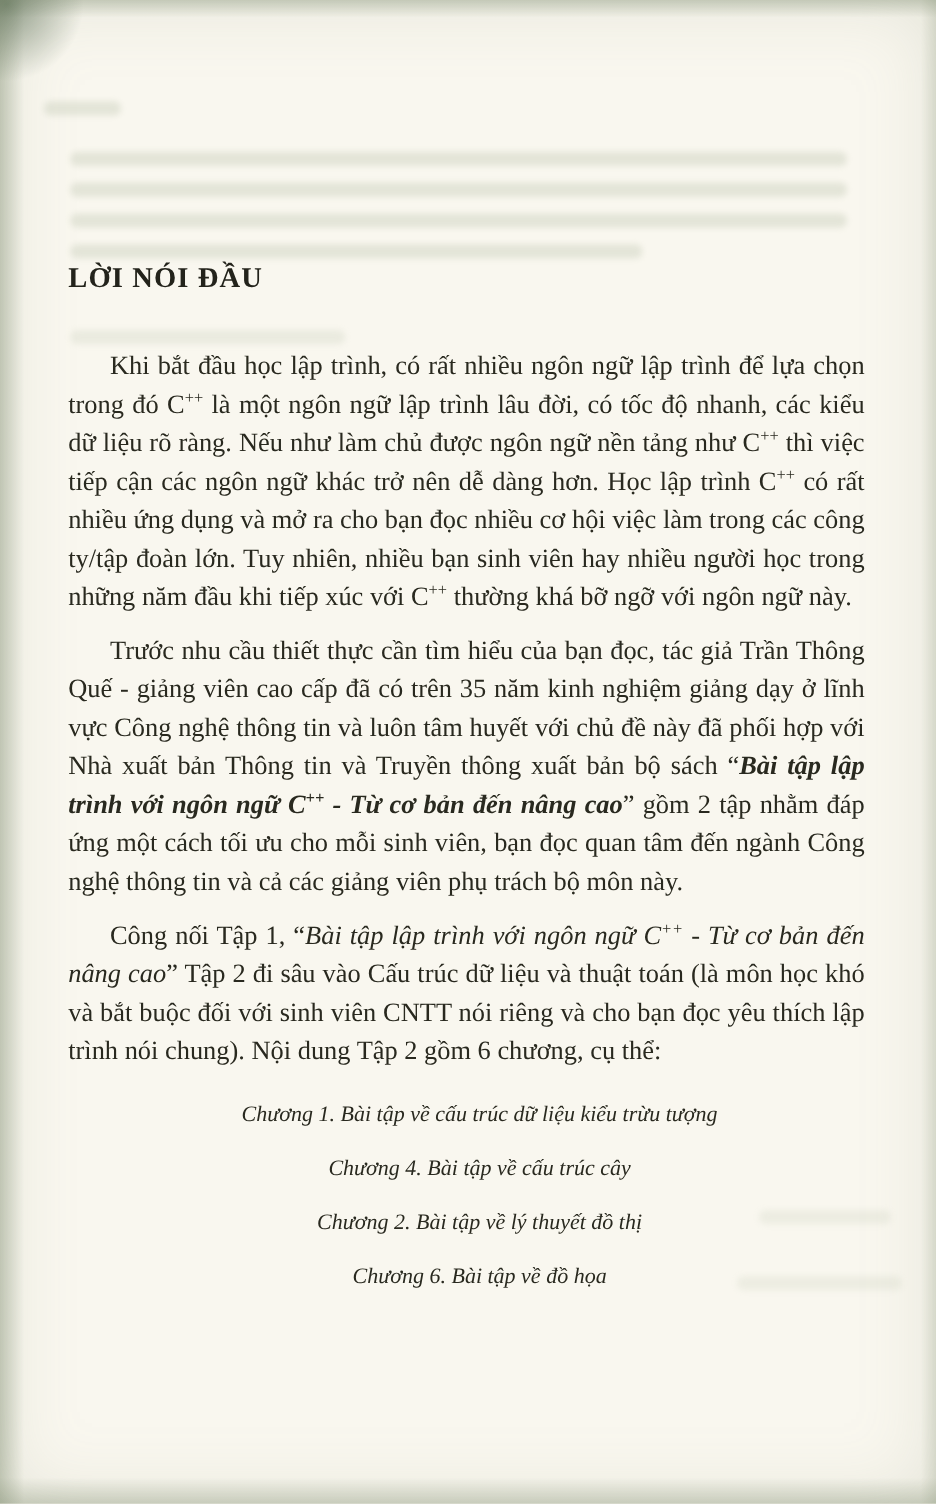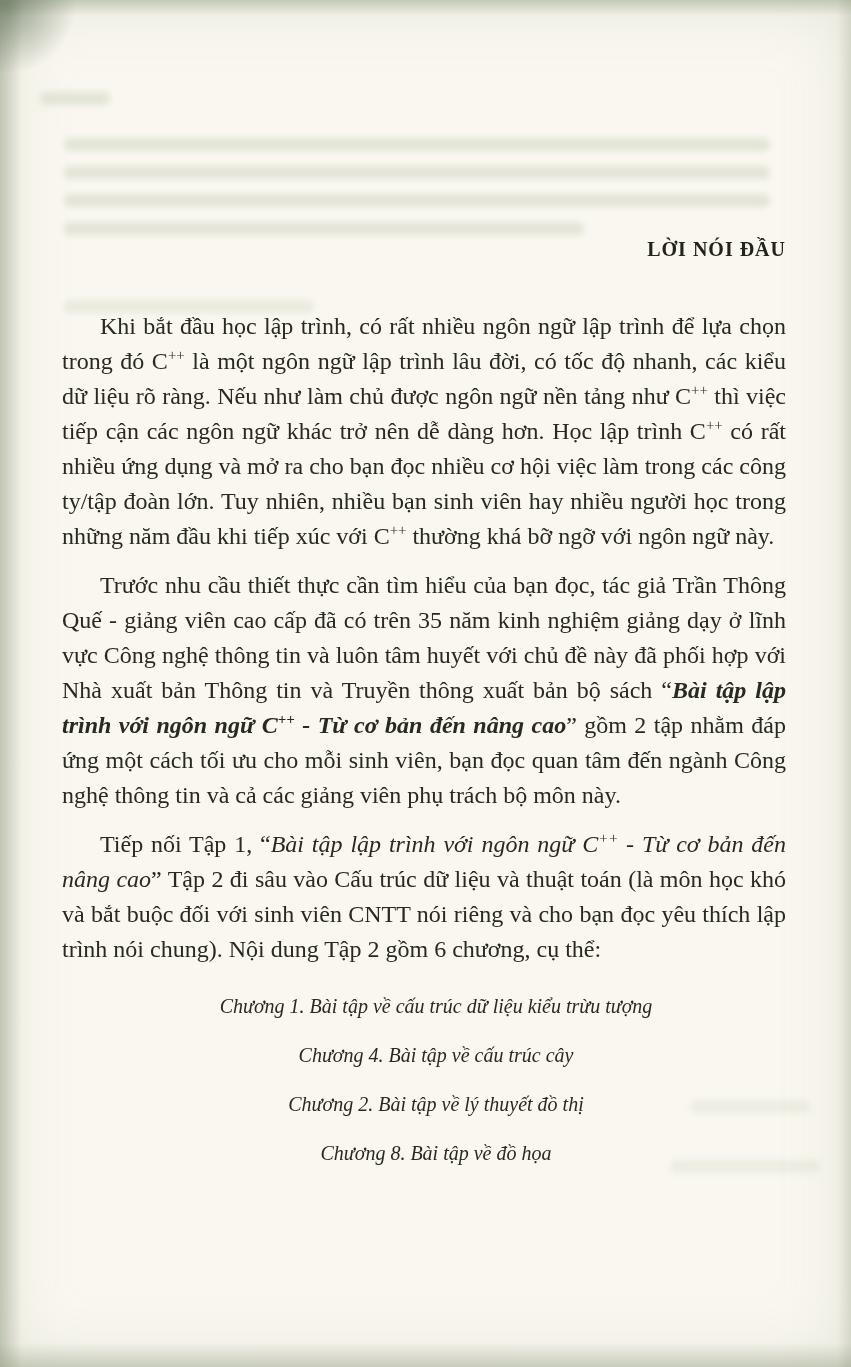--- a/index.html
+++ b/index.html
@@ -23,21 +23,21 @@
   .g1 { top:92px;  left:40px;  width:70px;  }
   .g2 { top:138px; left:64px;  width:706px; }
   .g3 { top:166px; left:64px;  width:706px; }
   .g4 { top:194px; left:64px;  width:706px; }
   .g5 { top:222px; left:64px;  width:520px; }
   .g6 { top:300px; left:64px;  width:250px; opacity:0.22; }
   .g7 { top:1100px; left:690px; width:120px; opacity:0.18; }
   .g8 { top:1160px; left:670px; width:150px; opacity:0.18; }
   .content { position:absolute; top:238px; left:62px; width:724px; }
   .title {
-    text-align:right; font-size:20px; font-weight:700;
+    text-align:left; font-size:26px; font-weight:700;
     letter-spacing:1px; margin:0 0 48px 0; color:#23231b;
   }
   .para {
     margin:0 0 14px 0; text-align:justify; text-indent:38px;
     font-size:24px; line-height:35px;
   }
   .chapters { margin-top:22px;text-align:center; }
   .chapter {
     margin:0 0 14px 0; font-style:italic;
     font-size:20px; line-height:35px; padding-left:24px;
@@ -60,23 +60,23 @@
     <div class="ghost g6"></div>
     <div class="ghost g7"></div>
     <div class="ghost g8"></div>
   </div>
 
   <div class="content">
     <h1 class="title">LỜI NÓI ĐẦU</h1>
     <div>
         <p class="para"><span>Khi bắt đầu học lập trình, có rất nhiều ngôn ngữ lập trình để lựa chọn trong đó C</span><sup>++</sup><span> là một ngôn ngữ lập trình lâu đời, có tốc độ nhanh, các kiểu dữ liệu rõ ràng. Nếu như làm chủ được ngôn ngữ nền tảng như C</span><sup>++</sup><span> thì việc tiếp cận các ngôn ngữ khác trở nên dễ dàng hơn. Học lập trình C</span><sup>++</sup><span> có rất nhiều ứng dụng và mở ra cho bạn đọc nhiều cơ hội việc làm trong các công ty/tập đoàn lớn. Tuy nhiên, nhiều bạn sinh viên hay nhiều người học trong những năm đầu khi tiếp xúc với C</span><sup>++</sup><span> thường khá bỡ ngỡ với ngôn ngữ này.</span></p>
         <p class="para"><span>Trước nhu cầu thiết thực cần tìm hiểu của bạn đọc, tác giả Trần Thông Quế - giảng viên cao cấp đã có trên 35 năm kinh nghiệm giảng dạy ở lĩnh vực Công nghệ thông tin và luôn tâm huyết với chủ đề này đã phối hợp với Nhà xuất bản Thông tin và Truyền thông xuất bản bộ sách “</span><span class="bi">Bài tập lập trình với ngôn ngữ C</span><sup class="bi">++</sup><span class="bi"> - Từ cơ bản đến nâng cao</span><span>” gồm 2 tập nhằm đáp ứng một cách tối ưu cho mỗi sinh viên, bạn đọc quan tâm đến ngành Công nghệ thông tin và cả các giảng viên phụ trách bộ môn này.</span></p>
-        <p class="para"><span>Tiếp nối Tập 1, “</span><span class="it">Bài tập lập trình với ngôn ngữ C</span><sup class="it">++</sup><span class="it"> - Từ cơ bản đến nâng cao</span><span>” Tập 2 đi sâu vào Cấu trúc dữ liệu và thuật toán (là môn học khó và bắt buộc đối với sinh viên CNTT nói riêng và cho bạn đọc yêu thích lập trình nói chung). Nội dung Tập 2 gồm 6 chương, cụ thể:</span></p>
+        <p class="para"><span>Công nối Tập 1, “</span><span class="it">Bài tập lập trình với ngôn ngữ C</span><sup class="it">++</sup><span class="it"> - Từ cơ bản đến nâng cao</span><span>” Tập 2 đi sâu vào Cấu trúc dữ liệu và thuật toán (là môn học khó và bắt buộc đối với sinh viên CNTT nói riêng và cho bạn đọc yêu thích lập trình nói chung). Nội dung Tập 2 gồm 6 chương, cụ thể:</span></p>
       </div>
     <div class="chapters">
         <p class="chapter">Chương 1. Bài tập về cấu trúc dữ liệu kiểu trừu tượng</p>
         <p class="chapter">Chương 4. Bài tập về cấu trúc cây</p>
         <p class="chapter">Chương 2. Bài tập về lý thuyết đồ thị</p>
-        <p class="chapter">Chương 8. Bài tập về đồ họa</p>
+        <p class="chapter">Chương 6. Bài tập về đồ họa</p>
       </div>
   </div>
 
 </div>
 
 </body></html>

